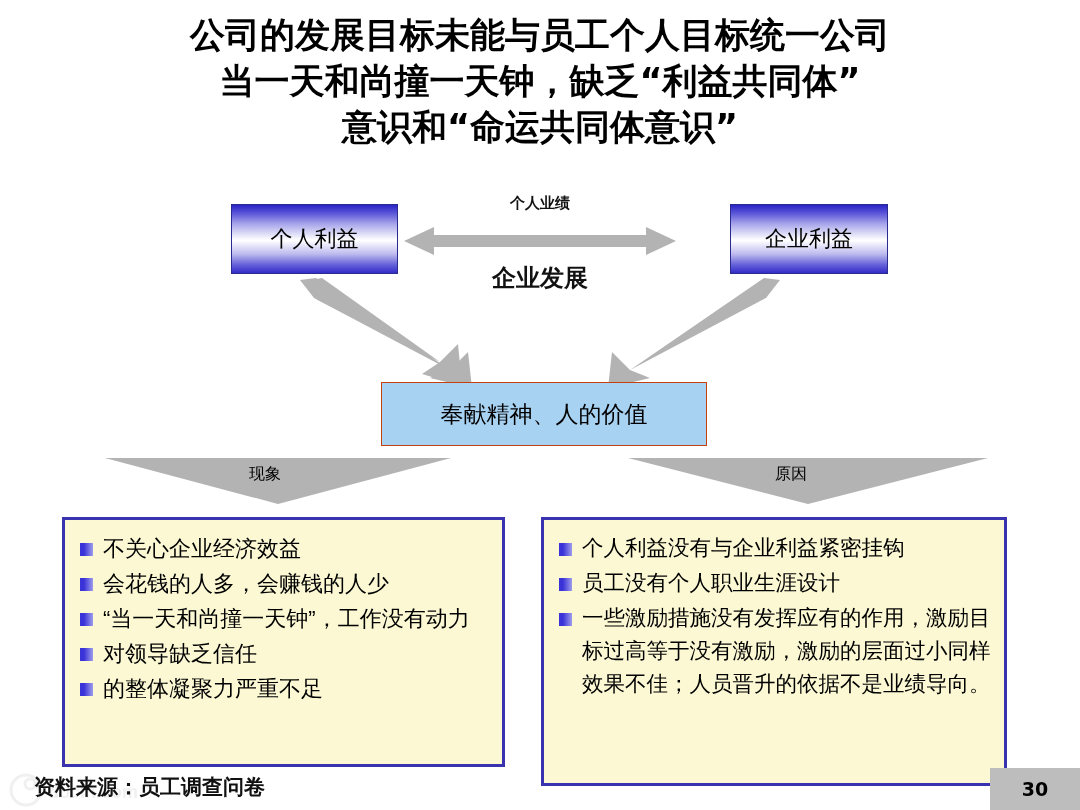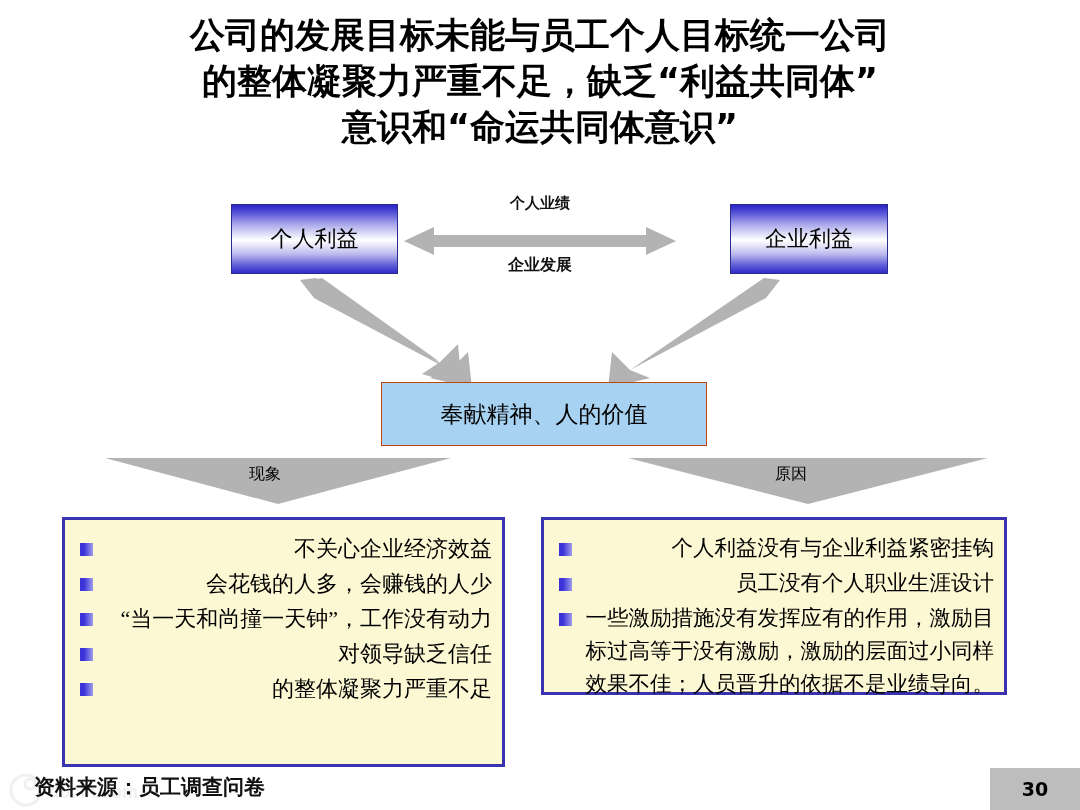--- a/index.html
+++ b/index.html
@@ -47,21 +47,21 @@
   
   #dbl-arrow {
     position: absolute; left: 404px; top: 226px; width: 272px; height: 30px;
   }
   .arrow-label {
     position: absolute; text-align: center; width: 300px; left: 390px;
     font-family: "DejaVu Serif", "Liberation Serif", serif;
     color: #111;
   }
   #label-perf { top: 194px; font-size: 15px; font-weight: 700; }
-  #label-dev  { top: 255px; font-size: 16px; font-weight: 700; }
+  #label-dev  { top: 262px; font-size: 24px; font-weight: 700; }
 
   
   .diag-arrow { position: absolute; }
   #diag-left  { left: 300px; top: 278px; width: 180px; height: 110px; }
   #diag-right { left: 600px; top: 278px; width: 180px; height: 110px; }
 
   
   #box-value {
     position: absolute; left: 381px; top: 382px; width: 326px; height: 64px;
     background: #a8d2f2;
@@ -83,31 +83,30 @@
   #chev-label-right { left: 775px; }
 
   
   .listbox {
     position: absolute;
     background: #fbf8d3;
     border: 3px solid #3a33b0;
     padding: 12px 10px 10px 12px;
   }
   #list-left  { left: 62px;  top: 517px; width: 443px; height: 250px; }
-  #list-right { left: 541px; top: 517px; width: 466px; height: 178px; }
+  #list-right { left: 541px; top: 517px; width: 466px; height: 269px; }
 
   .li {
     position: relative;
     padding-left: 26px;
     margin-bottom: 2px;
-    font-family: Liberation Serif, serif;
+    font-family: Liberation Sans, sans-serif;
     font-size: 22px;
     line-height: 33px;
     color: #000;
-    text-align: right;
   }
   .li .bullet {
     position: absolute; left: 3px; top: 11px;
     width: 13px; height: 13px;
     background: linear-gradient(to right, #3a33d8 0%, #3a33d8 30%, #9e9cec 100%);
   }
   #list-right .li { font-size: 21.5px; line-height: 33px; }
 
   
   #footer-source {
@@ -132,21 +131,21 @@
     width: 190px; height: 36px; opacity: 0.30;
   }
 </style>
 </head>
 <body>
 
 <div id="slide">
 
   <div class="title">
     <span class="tline">公司的发展目标未能与员工个人目标统一公司</span>
-    <span class="tline">的整体凝聚力严重不足，缺乏“利益共同体”</span>
+    <span class="tline">当一天和尚撞一天钟，缺乏“利益共同体”</span>
     <span class="tline">意识和“命运共同体意识”</span>
   </div>
 
   <div class="gradbox" id="box-personal">
     <span>个人利益</span>
   </div>
 
   <div class="gradbox" id="box-company">
     <span>企业利益</span>
   </div>

